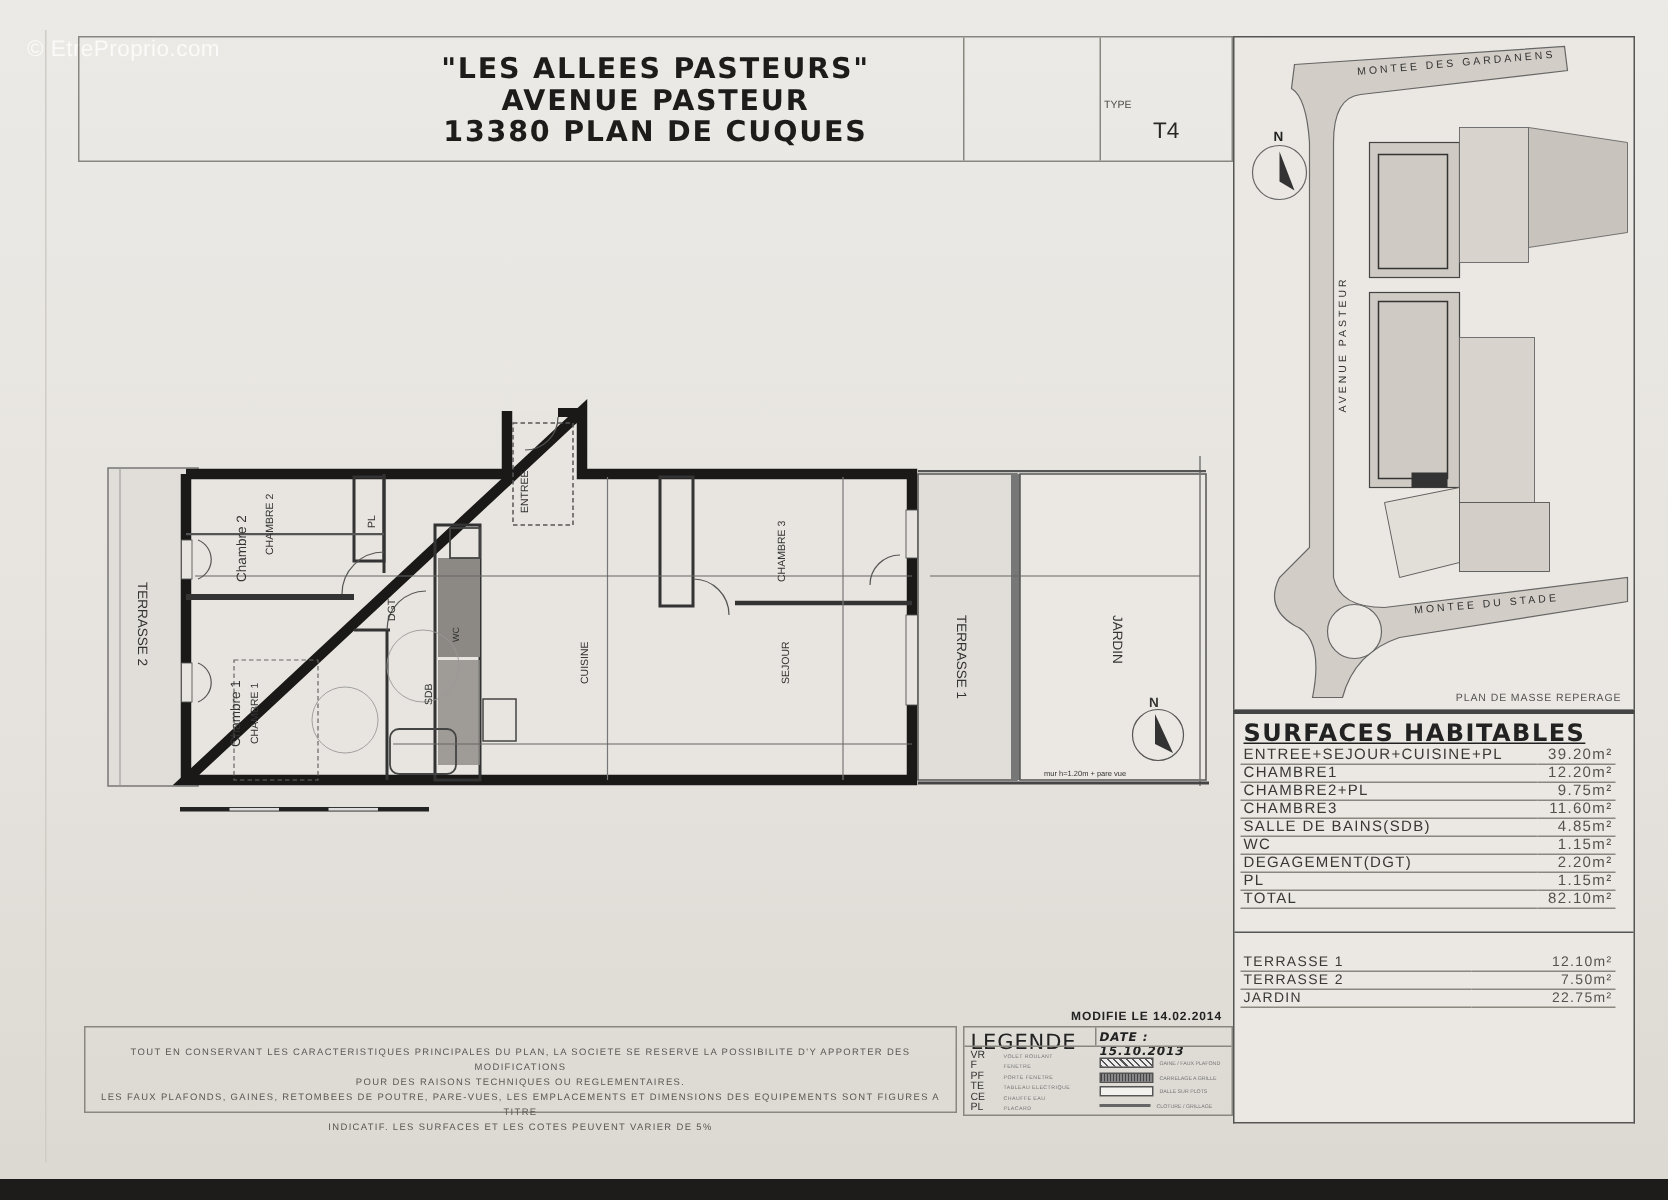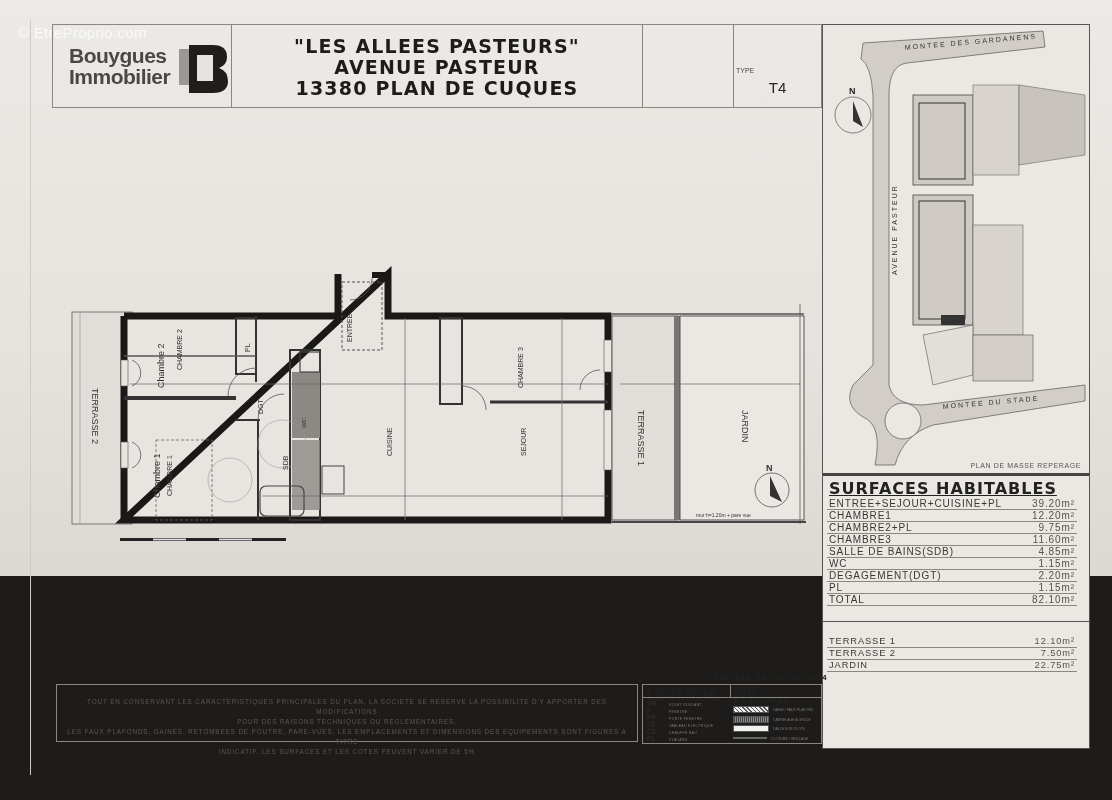--- a/index.html
+++ b/index.html
@@ -1,17 +1,17 @@
 <!DOCTYPE html>
 <html><head>
 <meta charset="utf-8">
 <style>
   html,body{margin:0;padding:0;}
   body{width:1112px;height:800px;overflow:hidden;background:#1e1c1a;position:relative;font-family:"Liberation Sans",sans-serif;color:#2a2826;}
-  .paper{position:absolute;left:0;top:0;width:1112px;height:576px;background:linear-gradient(180deg,#eceae6 0%,#e6e3de 60%,#dcd9d3 100%);}
+  .paper{position:absolute;left:0;top:0;width:1112px;height:786px;background:linear-gradient(180deg,#eceae6 0%,#e6e3de 60%,#dcd9d3 100%);}
   .margin-line{position:absolute;left:30px;top:20px;width:1px;height:755px;background:#cfccc6;}
   .watermark{position:absolute;left:18px;top:24px;font-size:15px;color:rgba(255,255,255,0.75);letter-spacing:0.3px;}
   
   .hdr{position:absolute;left:52px;top:24px;width:768px;height:82px;border:1px solid #8a8680;}
   .logo-cell{position:absolute;left:0;top:0;width:178px;height:82px;border-right:1px solid #8a8680;}
   .logo-text{position:absolute;left:16px;top:20px;font-size:21px;line-height:21px;font-weight:bold;color:#4a4845;letter-spacing:-0.5px;}
   .logo-b{position:absolute;left:126px;top:18px;width:50px;height:52px;}
   .title-cell{position:absolute;left:179px;top:0;width:410px;height:82px;border-right:1px solid #8a8680;text-align:center;}
   .title-cell div{font-family:"DejaVu Sans",sans-serif;font-weight:bold;font-size:19px;line-height:21px;letter-spacing:1.2px;color:#1d1c1a;}
   .title-cell .t1{margin-top:11px;}
@@ -30,21 +30,21 @@
   .surf-title{position:absolute;left:6px;top:3px;font-family:"DejaVu Sans",sans-serif;font-weight:bold;font-size:16px;letter-spacing:1px;color:#222;text-decoration:underline;}
   .surf-table{position:absolute;left:4px;top:22px;width:250px;border-collapse:collapse;}
   .surf-table td{font-size:10px;letter-spacing:0.9px;color:#3a3835;padding:0 2px;height:11px;line-height:11px;border-bottom:1px solid #8a8680;}
   .surf-table td.v{text-align:right;color:#55524e;}
   .surf-table tr.total td{border-top:1.5px solid #444;}
   .ext-table{position:absolute;left:4px;top:160px;width:250px;border-collapse:collapse;}
   .ext-table td{font-size:9.3px;letter-spacing:0.9px;color:#3a3835;padding:0 2px;height:11px;line-height:11px;border-bottom:1px solid #8a8680;}
   .ext-table td.v{text-align:right;color:#55524e;}
   .ext-top{position:absolute;left:0;top:145px;width:266px;height:1px;background:#555;}
   
-  .modifie{position:absolute;left:714px;top:673px;font-family:Liberation Mono, monospace;font-weight:bold;font-size:8px;letter-spacing:0.6px;color:#222;}
+  .modifie{position:absolute;left:714px;top:673px;font-family:Liberation Sans, sans-serif;font-weight:bold;font-size:8px;letter-spacing:0.6px;color:#222;}
   .disclaimer{position:absolute;left:56px;top:684px;width:582px;height:58px;border:1px solid #8a8680;text-align:center;font-size:6.3px;letter-spacing:0.9px;line-height:10px;color:#5a5754;padding-top:12px;box-sizing:border-box;}
   .legend{position:absolute;left:642px;top:684px;width:178px;height:58px;border:1px solid #8a8680;}
   .leg-h{position:absolute;left:4px;top:2px;font-family:"DejaVu Sans",sans-serif;font-weight:normal;font-size:14px;letter-spacing:0.6px;color:#222;}
   .date-h{position:absolute;left:90px;top:2px;font-family:"DejaVu Sans",sans-serif;font-weight:bold;font-size:8px;letter-spacing:0.6px;color:#222;font-style:italic;}
   .leg-div{position:absolute;left:0;top:12px;width:178px;height:1px;background:#8a8680;}
   .leg-vdiv{position:absolute;left:87px;top:0;width:1px;height:12px;background:#8a8680;}
   .leg-rows{position:absolute;left:4px;top:15px;}
   .leg-row{font-size:6.5px;line-height:7px;height:7px;color:#333;white-space:nowrap;}
   .leg-row .code{display:inline-block;width:22px;font-size:7px;}
   .leg-row .desc{font-size:3.5px;color:#777;letter-spacing:0.3px;}
@@ -59,31 +59,20 @@
   .plan-label{font-family:"Liberation Sans",sans-serif;fill:#333;}
 </style>
 </head>
 <body>
 
 <div class="paper">
   <div class="margin-line"></div>
   <div class="watermark">© EtreProprio.com</div>
 
   <div class="hdr">
-    <div class="logo-cell">
-      <div class="logo-text">
-        <div>Bouygues</div>
-        <div>Immobilier</div>
-      </div>
-      <svg class="logo-b" viewBox="0 0 50 52">
-        <rect x="0" y="6" width="14" height="36" fill="#9a9794"></rect>
-        <path d="M10 2 H34 Q48 2 48 14 Q48 22 40 25 Q49 28 49 38 Q49 50 34 50 H10 Z" fill="#1f1e1c"></path>
-        <rect x="18" y="12" width="16" height="26" fill="#e7e4df"></rect>
-      </svg>
-    </div>
     <div class="title-cell">
       <div class="t1">"LES ALLEES PASTEURS"</div>
       <div>AVENUE PASTEUR</div>
       <div>13380 PLAN DE CUQUES</div>
     </div>
     <div class="blank-cell"></div>
     <div class="type-cell">
       <span class="small-lbl">TYPE</span>
       <span class="big-val">T4</span>
     </div>

